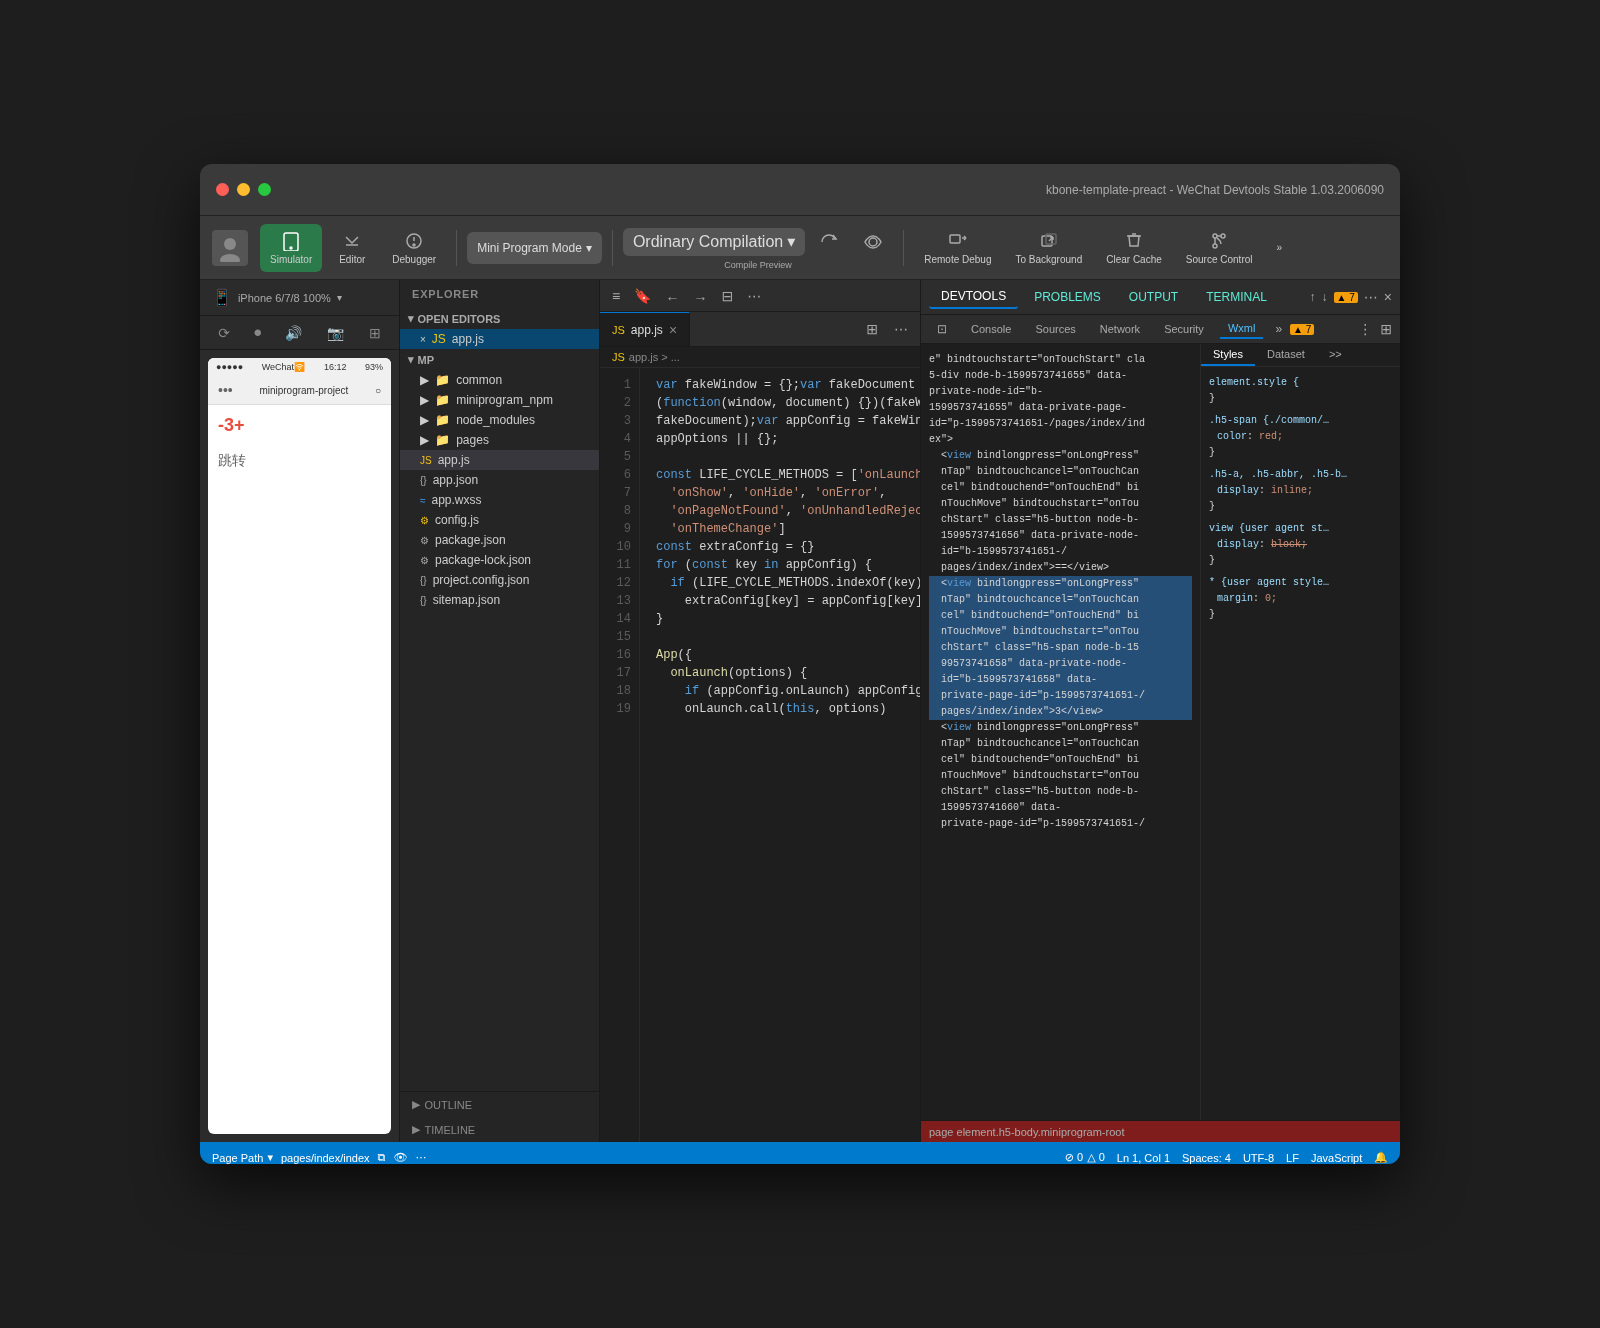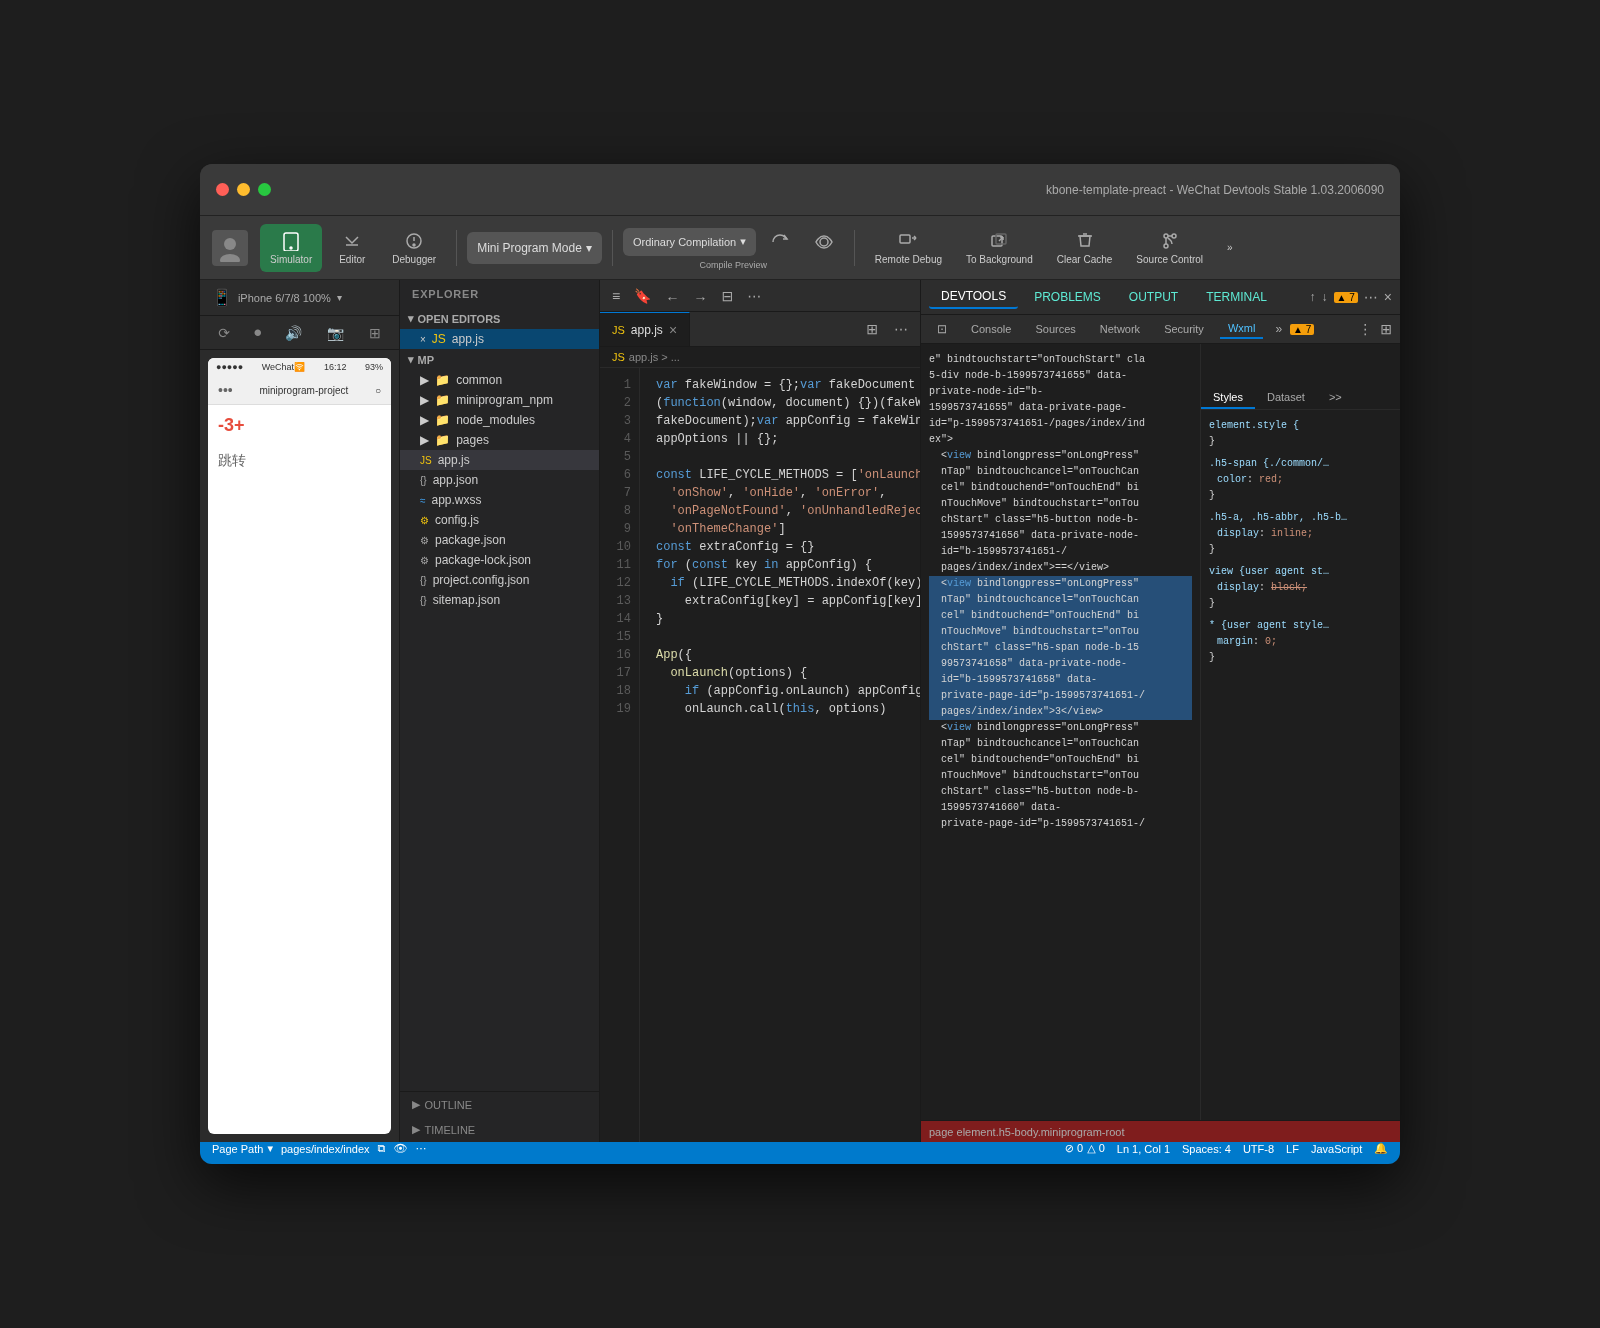--- a/index.html
+++ b/index.html
@@ -125,21 +125,21 @@
       align-items: center;
       gap: 4px;
     }
     .compilation-selector {
       display: flex;
       align-items: center;
       background: #555;
       border-radius: 6px;
       padding: 4px 10px;
       color: #ddd;
-      font-size: 11px;
+      font-size: 16px;
       cursor: pointer;
       gap: 4px;
       height: 28px;
     }
     .compile-label {
       font-size: 9px;
       color: #aaa;
     }
     
     .main-area {
@@ -428,21 +428,20 @@
     .styles-panel {
       width: 200px;
       background: #1e1e1e;
       border-left: 1px solid #2a2a2a;
       display: flex;
       flex-direction: column;
     }
     .styles-tabs {
       display: flex;
       border-bottom: 1px solid #2a2a2a;
-      margin-top: 43px;
     }
     .style-tab {
       padding: 4px 12px;
       color: #aaa;
       font-size: 11px;
       cursor: pointer;
     }
     .style-tab.active { color: #fff; border-bottom: 2px solid #0078d4; }
     .styles-content {
       padding: 8px;
@@ -454,21 +453,21 @@
       overflow: auto;
     }
     .style-rule { color: #9cdcfe; }
     .style-prop { color: #9cdcfe; }
     .style-val { color: #ce9178; text-align: center; }
     
     .statusbar {
       background: #007acc;
       height: 22px;
       display: flex;
-      align-items: flex-start;
+      align-items: flex-end;
       padding: 0 12px;
       font-size: 11px;
       color: #fff;
       gap: 12px;
       flex-shrink: 0;
     }
     .status-left { display: flex; align-items: center; gap: 8px; }
     .status-right { margin-left: auto; display: flex; align-items: center; gap: 12px; }
     .status-item { display: flex; align-items: center; gap: 4px; cursor: pointer; }
     .editor-toolbar {

